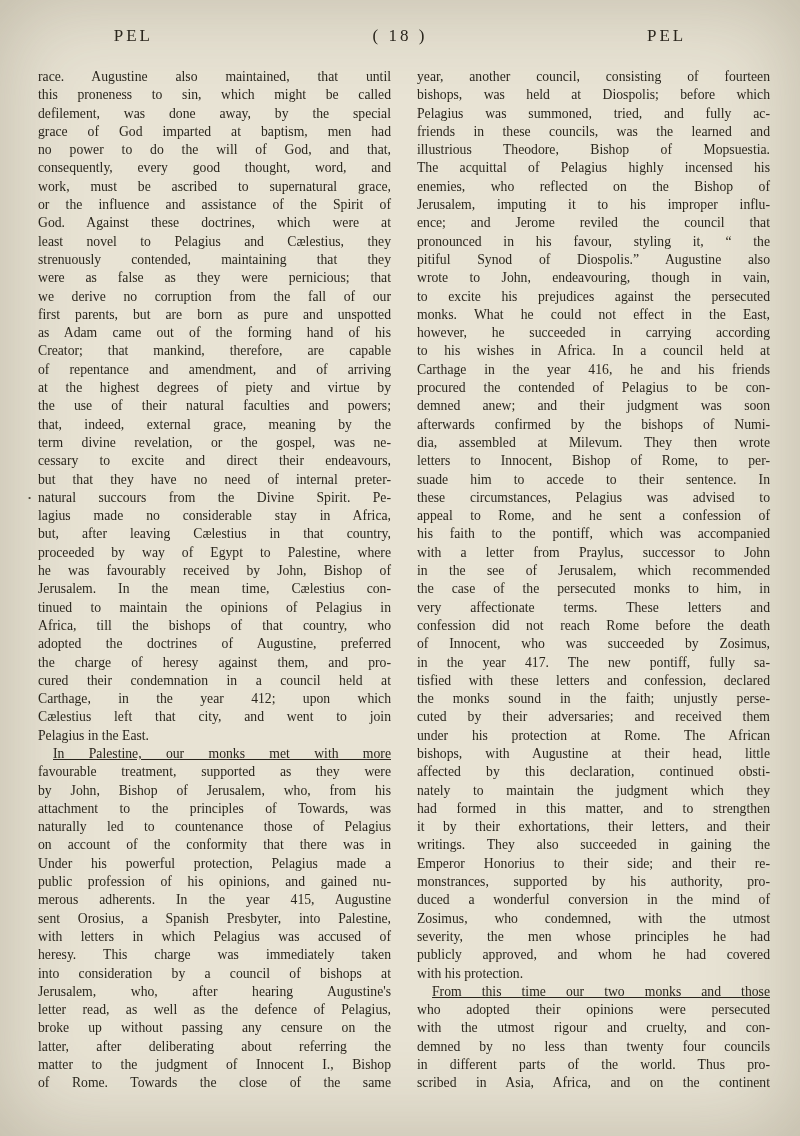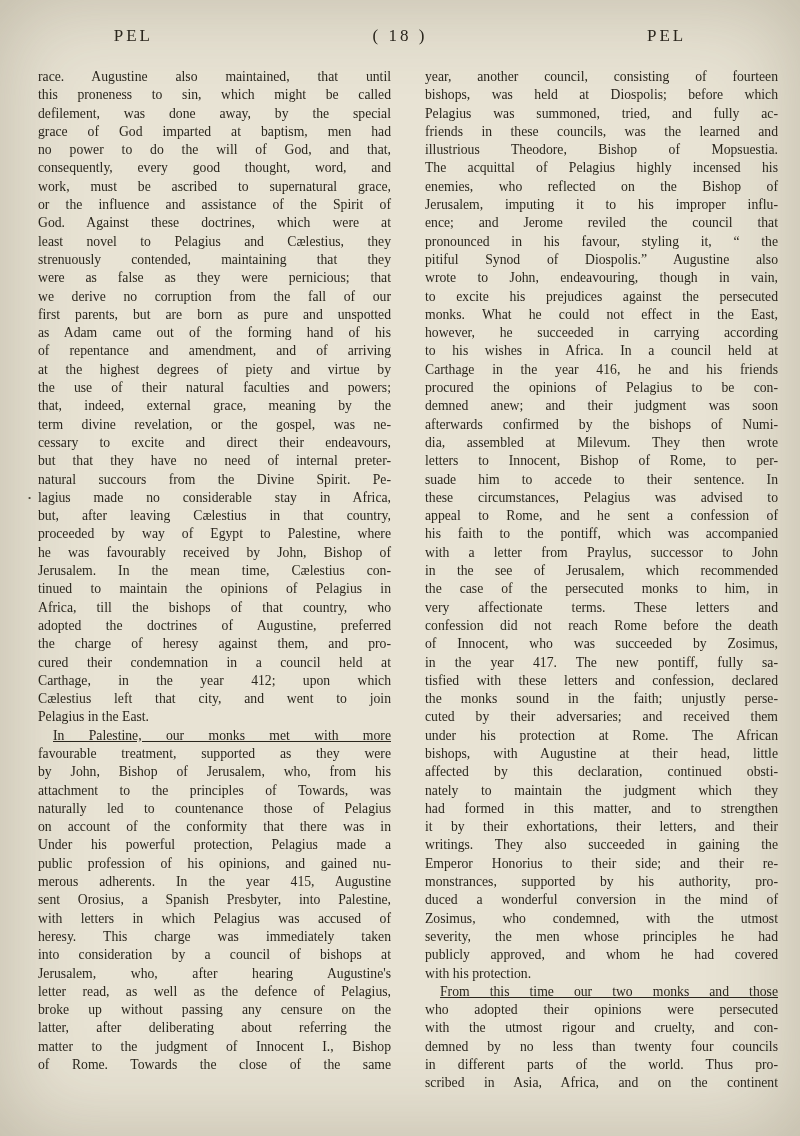--- a/index.html
+++ b/index.html
@@ -22,21 +22,21 @@
     display: grid;
     grid-template-columns: 1fr 1fr 1fr;
     font-size: 17px;
     letter-spacing: 3px;
   }
   .header span { text-align: center; }
   .columns {
     position: absolute;
     top: 68px; left: 38px;
     display: flex;
-    gap: 34px;
+    gap: 26px;
   }
   .col {
     width: 353px;
     font-size: 13.7px;
     line-height: 18.3px;
   }
   .para { margin: 0; }
   .line {
     text-align: justify;
     text-align-last: justify;
@@ -72,20 +72,21 @@
           <div class="line">consequently, every good thought, word, and</div>
           <div class="line">work, must be ascribed to supernatural grace,</div>
           <div class="line">or the influence and assistance of the Spirit of</div>
           <div class="line">God.  Against these doctrines, which were at</div>
           <div class="line">least novel to Pelagius and Cælestius, they</div>
           <div class="line">strenuously contended, maintaining that they</div>
           <div class="line">were as false as they were pernicious; that</div>
           <div class="line">we derive no corruption from the fall of our</div>
           <div class="line">first parents, but are born as pure and unspotted</div>
           <div class="line">as Adam came out of the forming hand of his</div>
+          <div class="line">Creator; that mankind, therefore, are capable</div>
           <div class="line">of repentance and amendment, and of arriving</div>
           <div class="line">at the highest degrees of piety and virtue by</div>
           <div class="line">the use of their natural faculties and powers;</div>
           <div class="line">that, indeed, external grace, meaning by the</div>
           <div class="line">term divine revelation, or the gospel, was ne-</div>
           <div class="line">cessary to excite and direct their endeavours,</div>
           <div class="line">but that they have no need of internal preter-</div>
           <div class="line">natural succours from the Divine Spirit.  Pe-</div>
           <div class="line">lagius made no considerable stay in Africa,</div>
           <div class="line">but, after leaving Cælestius in that country,</div>
@@ -135,21 +136,21 @@
           <div class="line">Jerusalem, imputing it to his improper influ-</div>
           <div class="line">ence; and Jerome reviled the council that</div>
           <div class="line">pronounced in his favour, styling it, “ the</div>
           <div class="line">pitiful Synod of Diospolis.”  Augustine also</div>
           <div class="line">wrote to John, endeavouring, though in vain,</div>
           <div class="line">to excite his prejudices against the persecuted</div>
           <div class="line">monks.  What he could not effect in the East,</div>
           <div class="line">however, he succeeded in carrying according</div>
           <div class="line">to his wishes in Africa.  In a council held at</div>
           <div class="line">Carthage in the year 416, he and his friends</div>
-          <div class="line">procured the opinions of Pelagius to be con-</div>
+          <div class="line">procured the contended of Pelagius to be con-</div>
           <div class="line">demned anew; and their judgment was soon</div>
           <div class="line">afterwards confirmed by the bishops of Numi-</div>
           <div class="line">dia, assembled at Milevum.  They then wrote</div>
           <div class="line">letters to Innocent, Bishop of Rome, to per-</div>
           <div class="line">suade him to accede to their sentence.  In</div>
           <div class="line">these circumstances, Pelagius was advised to</div>
           <div class="line">appeal to Rome, and he sent a confession of</div>
           <div class="line">his faith to the pontiff, which was accompanied</div>
           <div class="line">with a letter from Praylus, successor to John</div>
           <div class="line">in the see of Jerusalem, which recommended</div>

